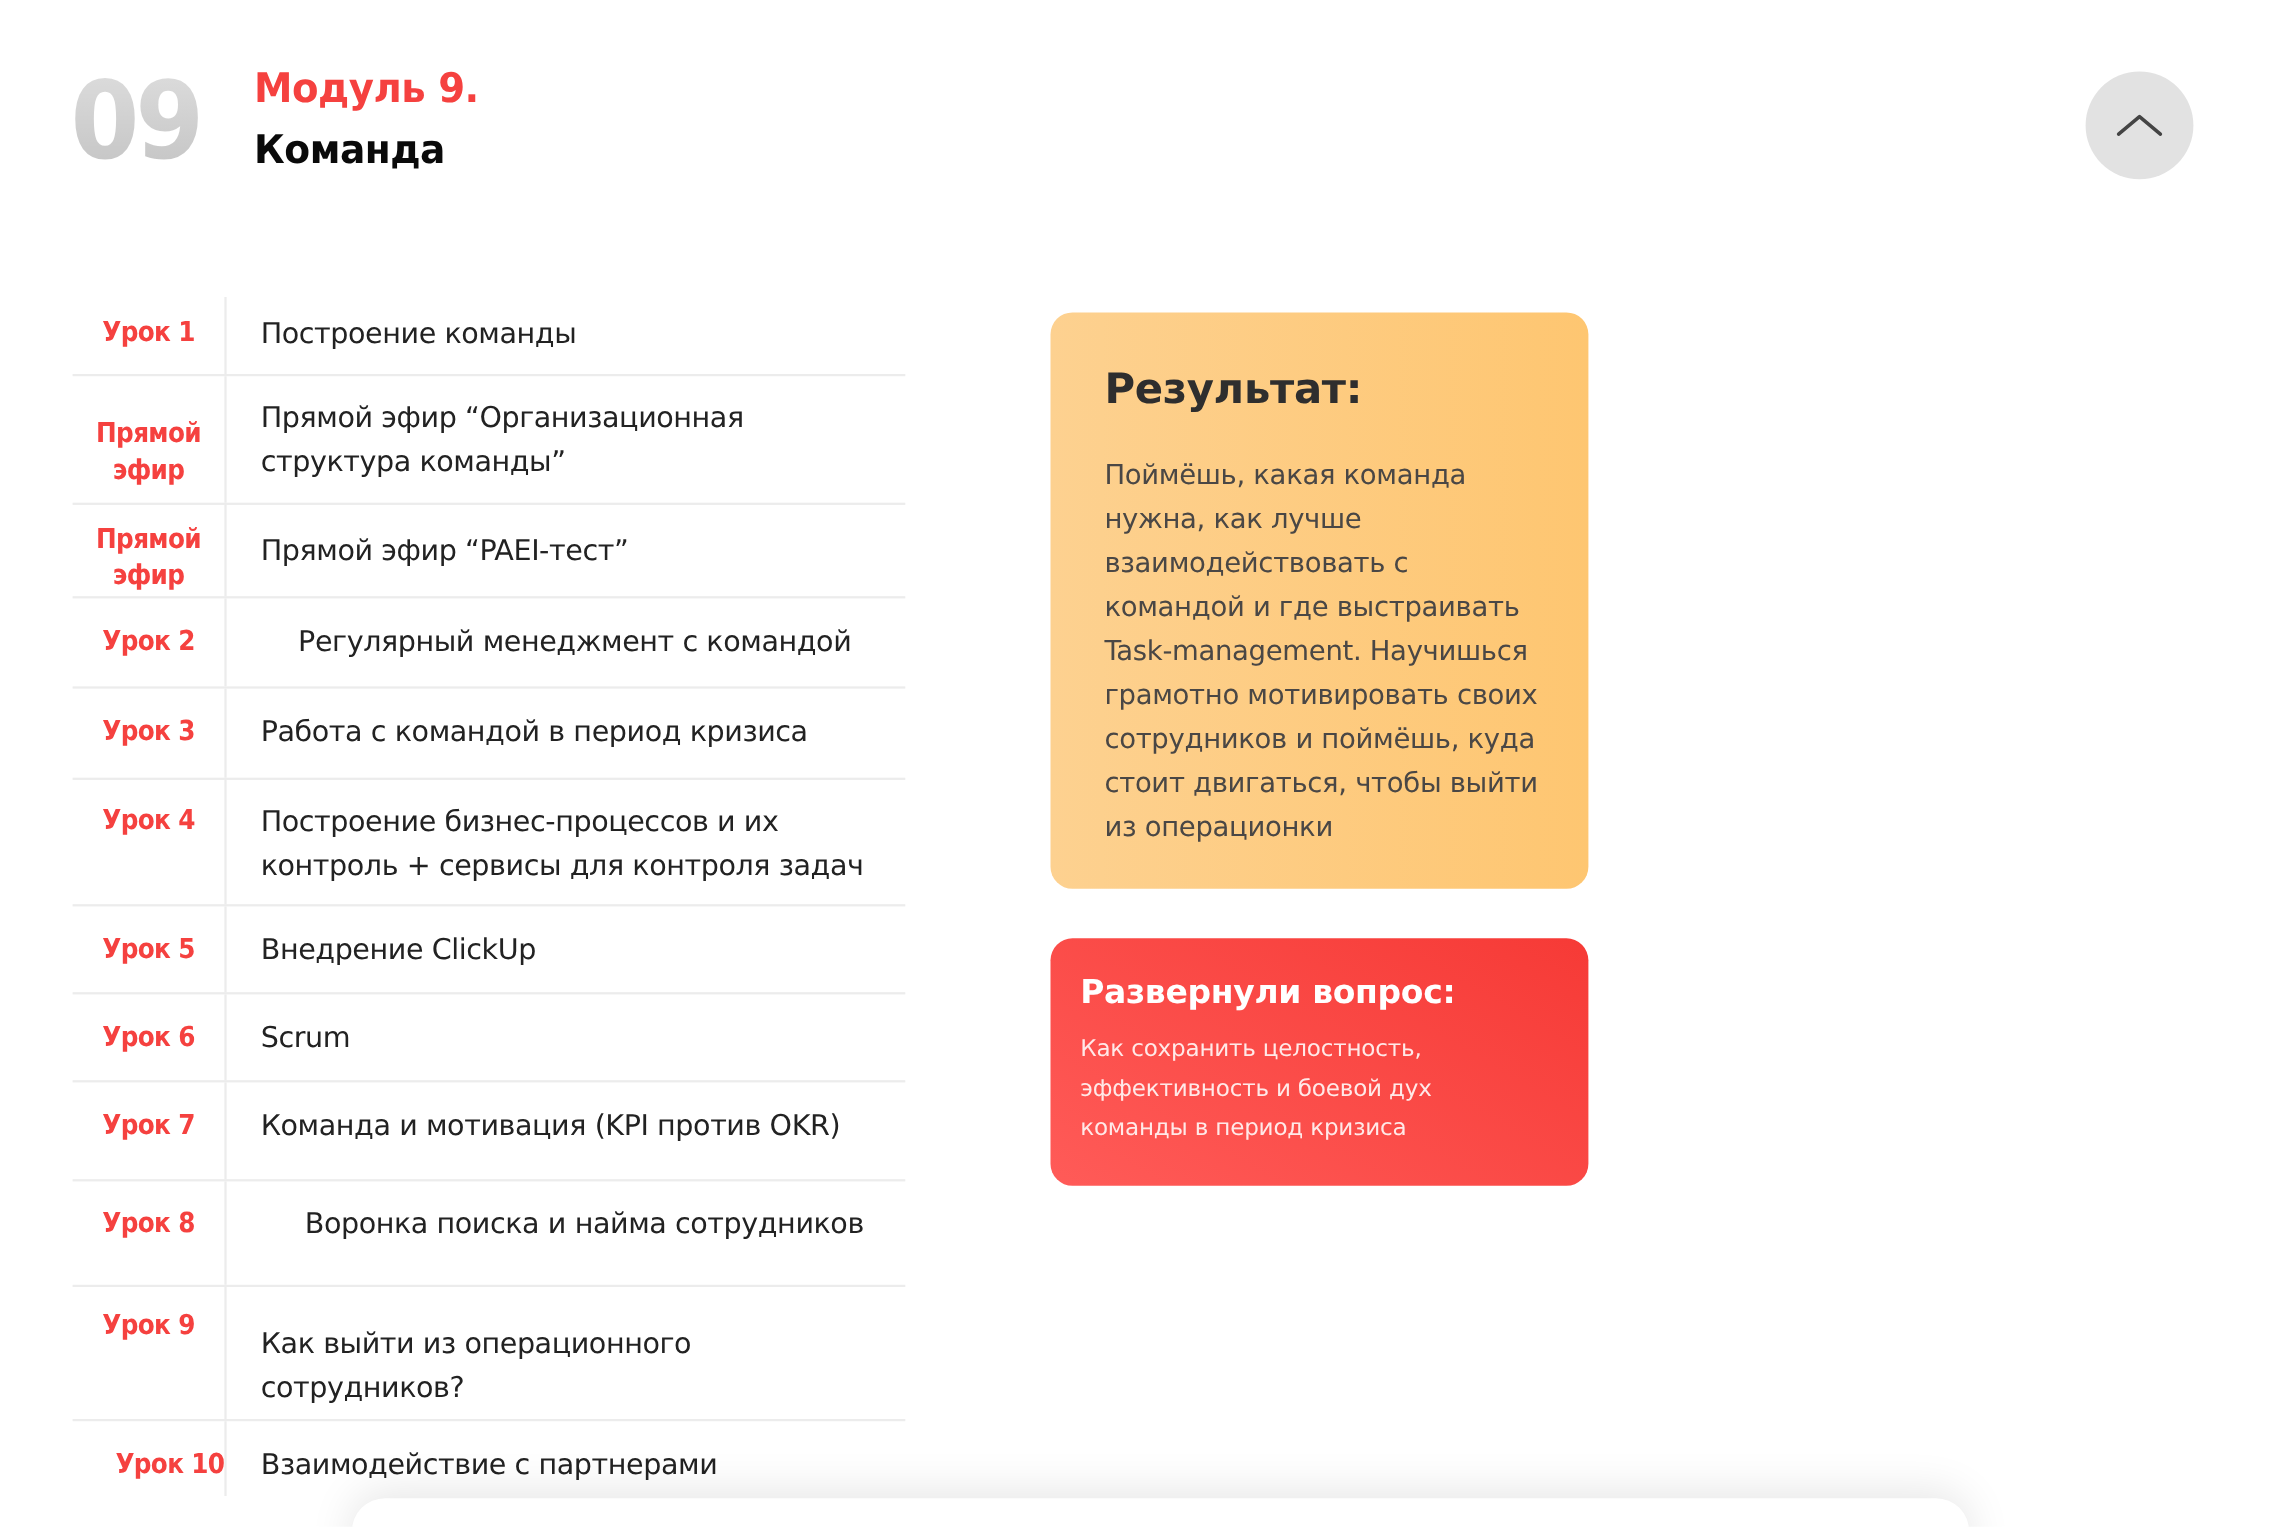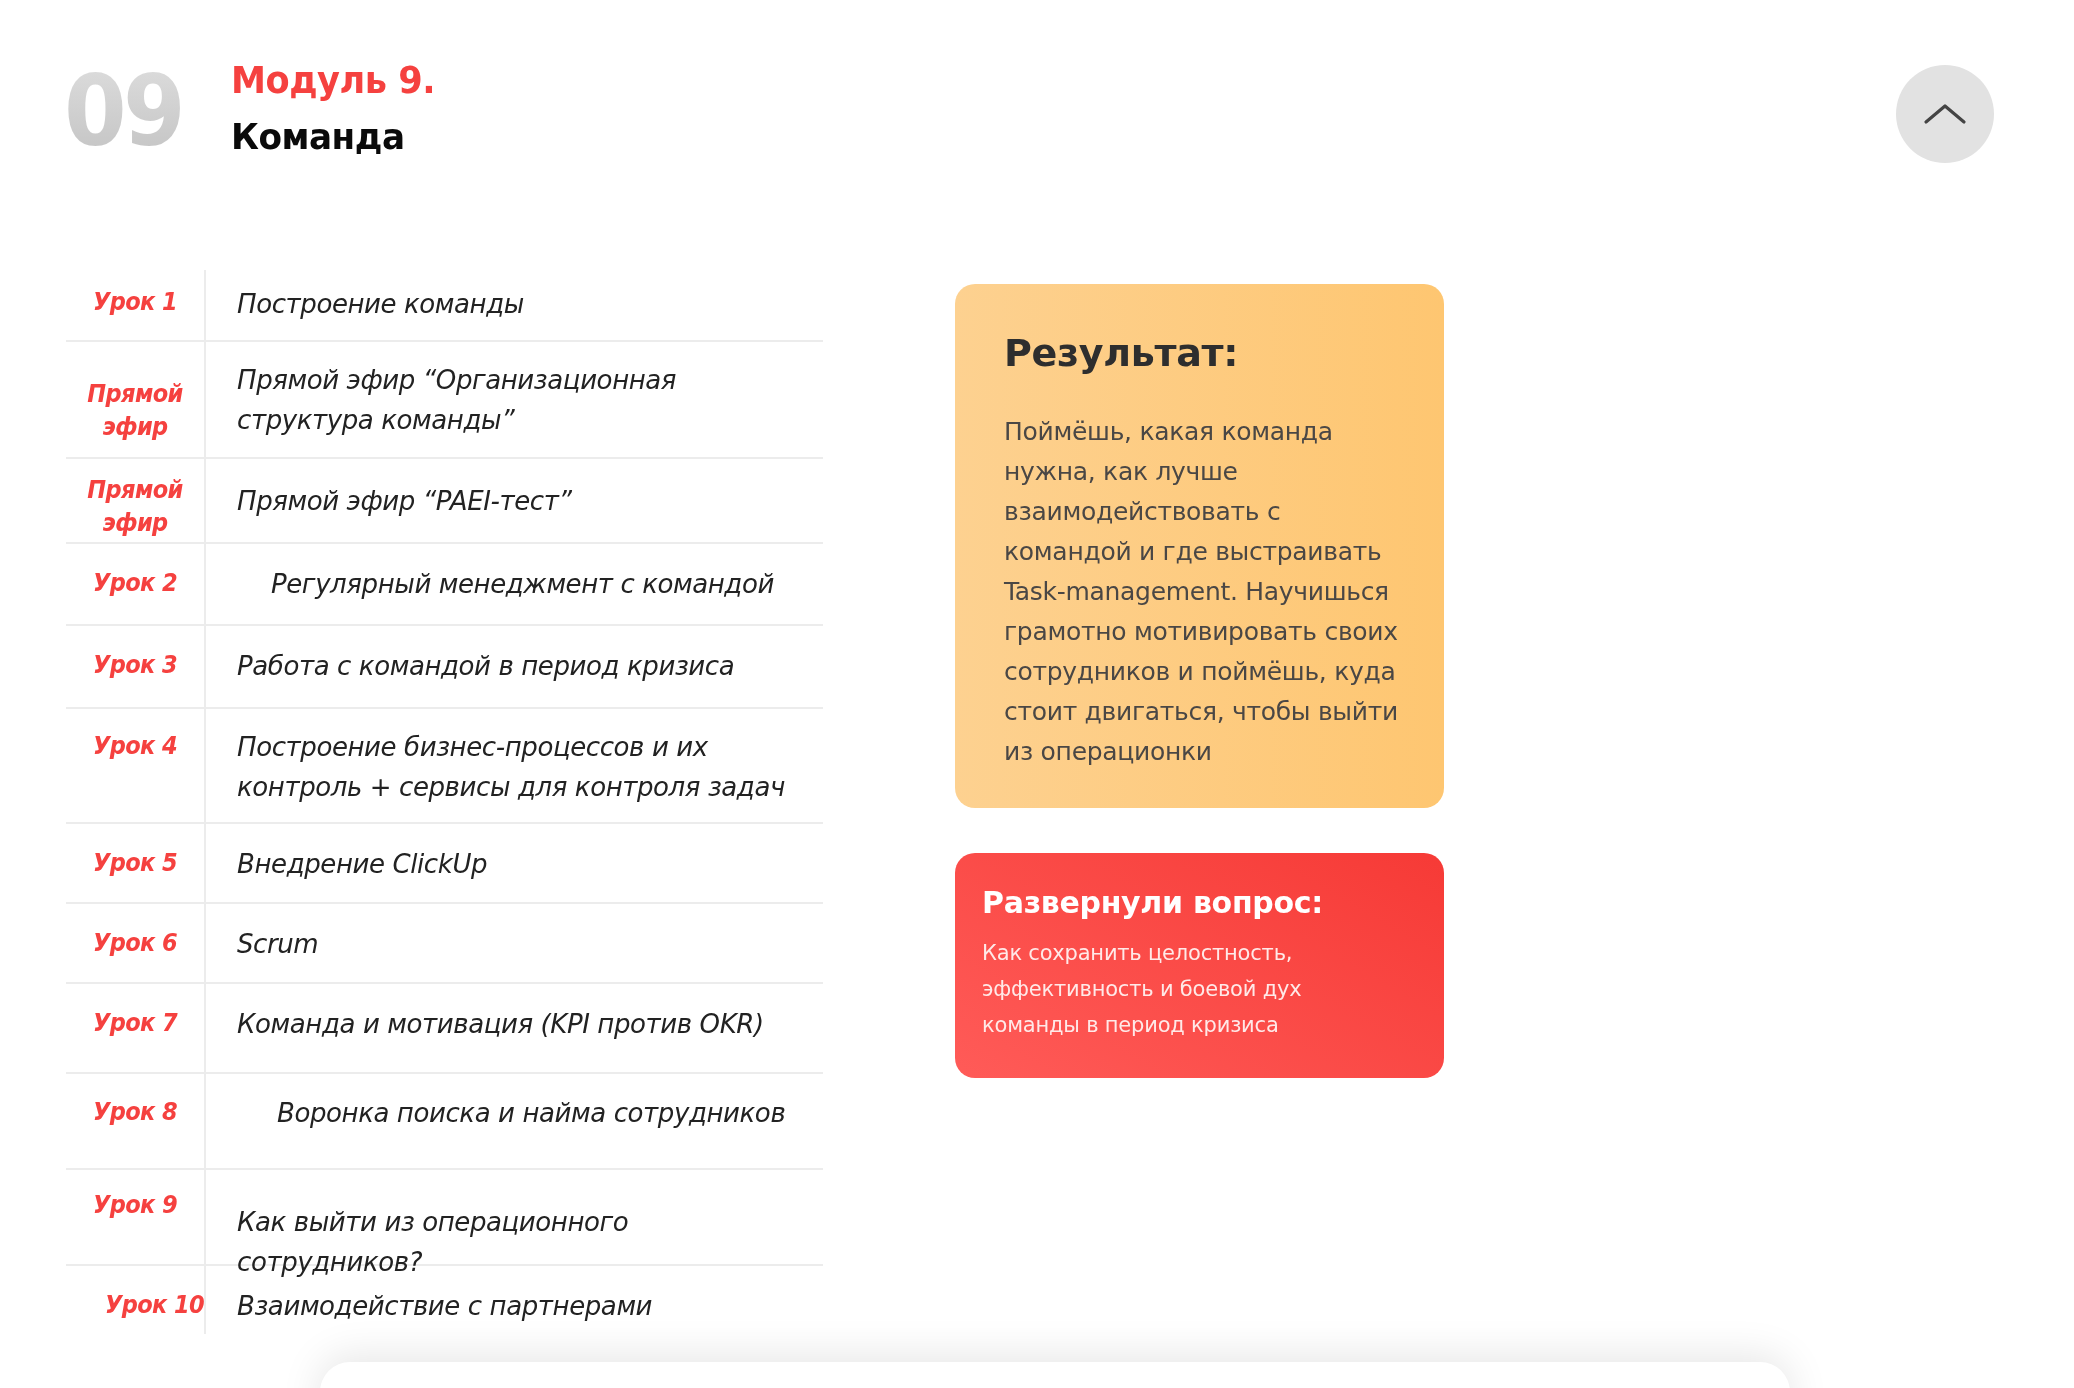--- a/index.html
+++ b/index.html
@@ -32,21 +32,21 @@
     position: absolute; left: 1896px; top: 65px; width: 98px; height: 98px;
     border-radius: 50%; background: #e2e2e2; cursor: pointer;
     display: flex; align-items: center; justify-content: center;
   }
   .collapse-btn svg { display: block; }
 
   .lessons {
     position: absolute; left: 66px; top: 270px; width: 757px;
   }
   .row {
-    display: flex; border-bottom: 2px solid #ececec; box-sizing: border-box; font-style: italic;
+    display: flex; border-bottom: 2px solid #ececec; box-sizing: border-box;
   }
   .row:last-child { border-bottom: none; }
   .row .label {
     width: 140px; flex: 0 0 140px; box-sizing: border-box;
     border-right: 2px solid #ececec;
     color: #f5413f; font-weight: bold;
     font-family: "DejaVu Sans Condensed", "DejaVu Sans", sans-serif;
     font-size: 25px; line-height: 33px; text-align: center;
     display: flex; justify-content: center; letter-spacing: -0.6px;
   }
@@ -182,21 +182,21 @@
       </div>
   </div>
   <div class="row" style="height:96px;gap:40px;">
     <div class="label" style="padding-top:21px;">
         <span>Урок 8</span>
       </div>
     <div class="text" style="padding-top:19px;">
         <span>Воронка поиска и найма сотрудников</span>
       </div>
   </div>
-  <div class="row" style="height:96px;">
+  <div class="row" style="height:122px;">
     <div class="label" style="padding-top:18px;">
         <span>Урок 9</span>
       </div>
     <div class="text" style="padding-top:32px;">
         <span>Как выйти из операционного</span>
         <span>сотрудников?</span>
       </div>
   </div>
   <div class="row" style="height:68px;">
     <div class="label" style="padding-top:22px;justify-content:flex-end;">

